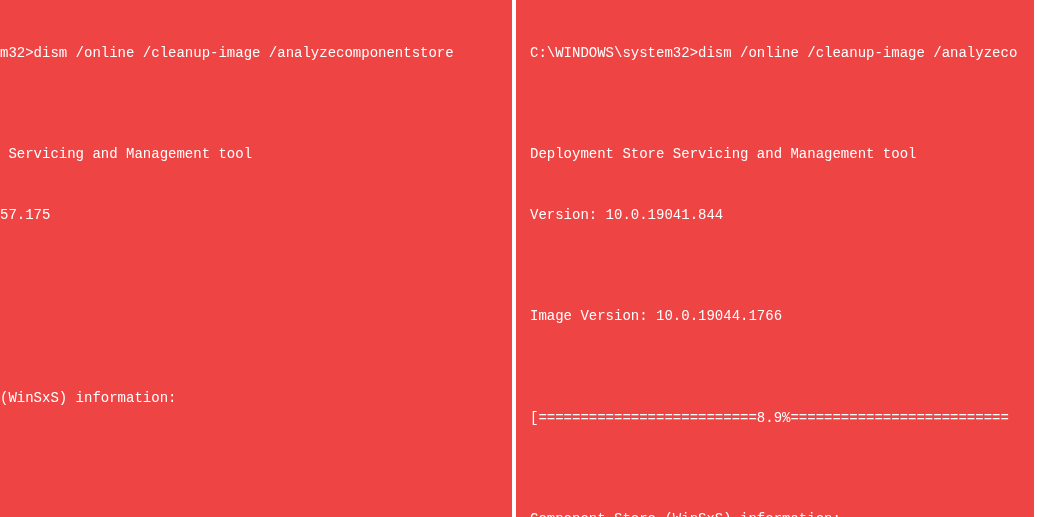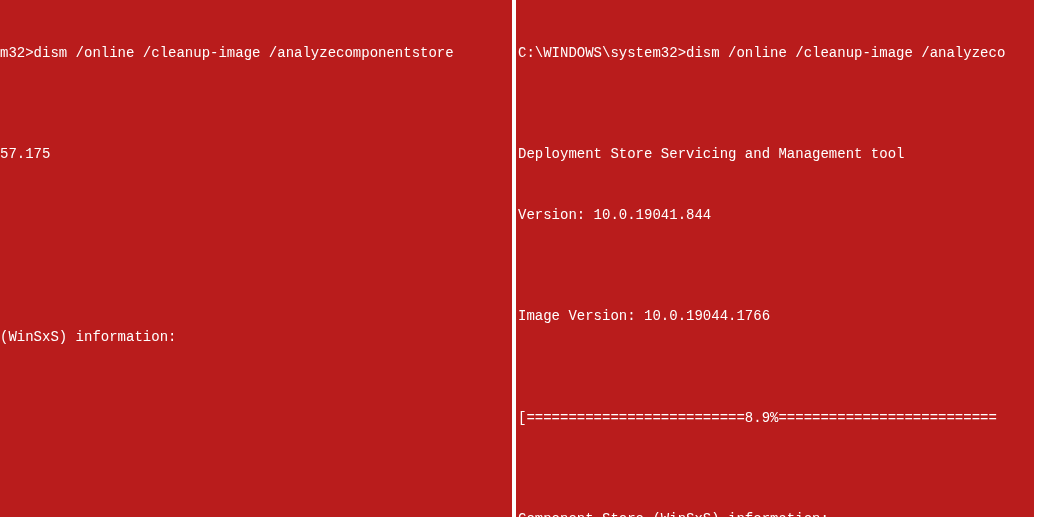--- a/index.html
+++ b/index.html
@@ -7,42 +7,43 @@
       font-family: Consolas, 'Courier New', monospace;
       font-size: 14px;
       line-height: 1.45;
       background: #fff;
       width: 1038px;
       height: 517px;
       overflow: hidden;
       display: flex;
     }
     .pane {
-      background: #b91c1c;
+      background: #ef4444;
       color: #fff;
       white-space: pre;
       overflow: hidden;
       padding-top: 2px;
     }
     .pane-left {
       width: 516px;
       border-right: 4px solid #fff;
     }
     .pane-right {
       width: 518px;
-      padding-left: 2px;
+      padding-left: 14px;
     }
     .line { white-space: pre; }
   </style>
 </head>
 <body>
 
 <div class="pane pane-left">
   <div class="line">m32&gt;dism /online /cleanup-image /analyzecomponentstore</div>
   <div class="line"></div>
+  <div class="line"> Servicing and Management tool</div>
   <div class="line">57.175</div>
   <div class="line"></div>
   <div class="line"></div>
   <div class="line"></div>
   <div class="line">(WinSxS) information:</div>
   <div class="line"></div>
   
   <div class="line"></div>
   
   <div class="line"></div>

